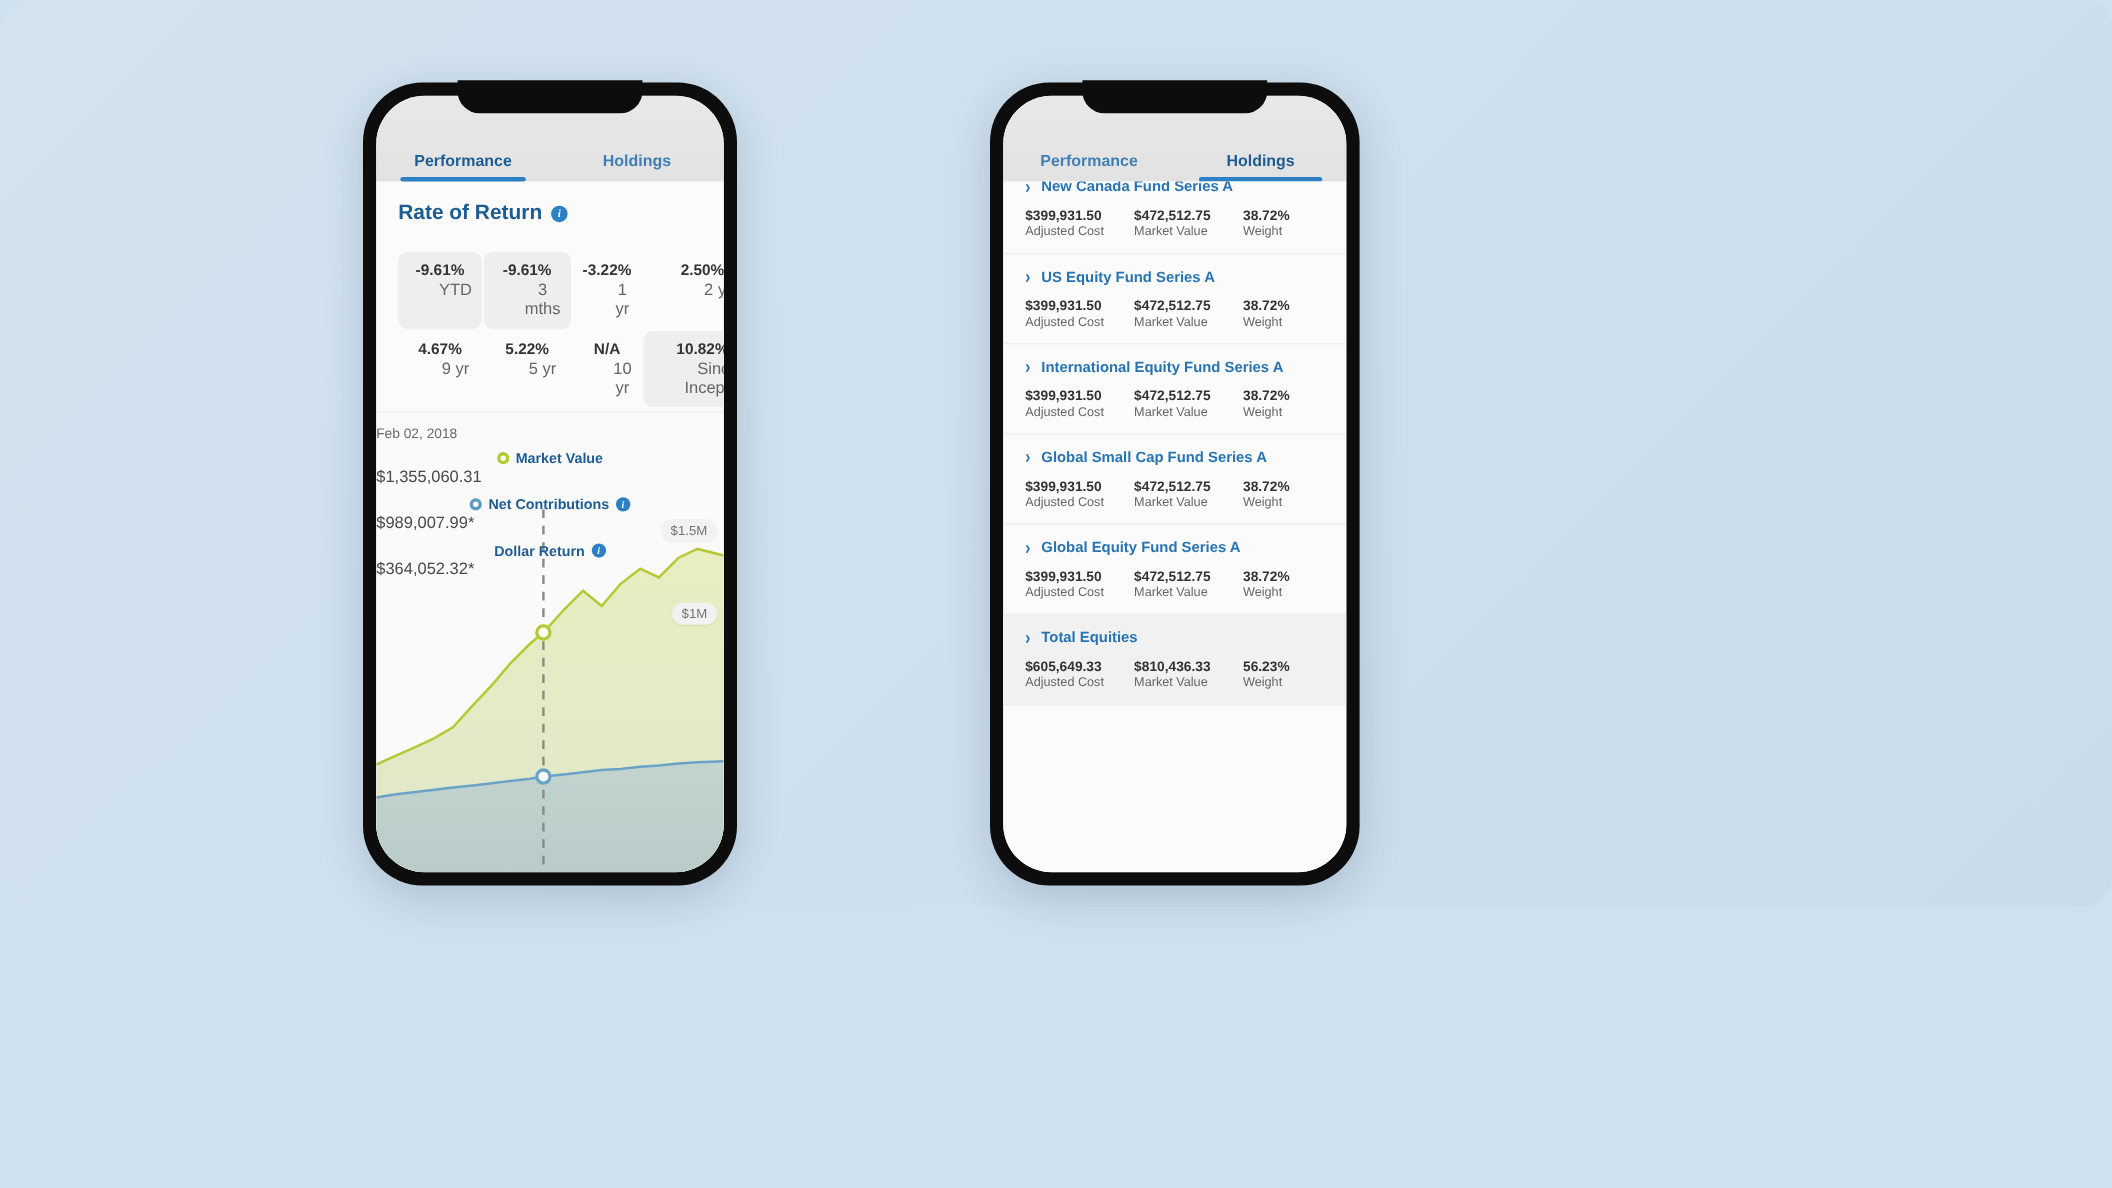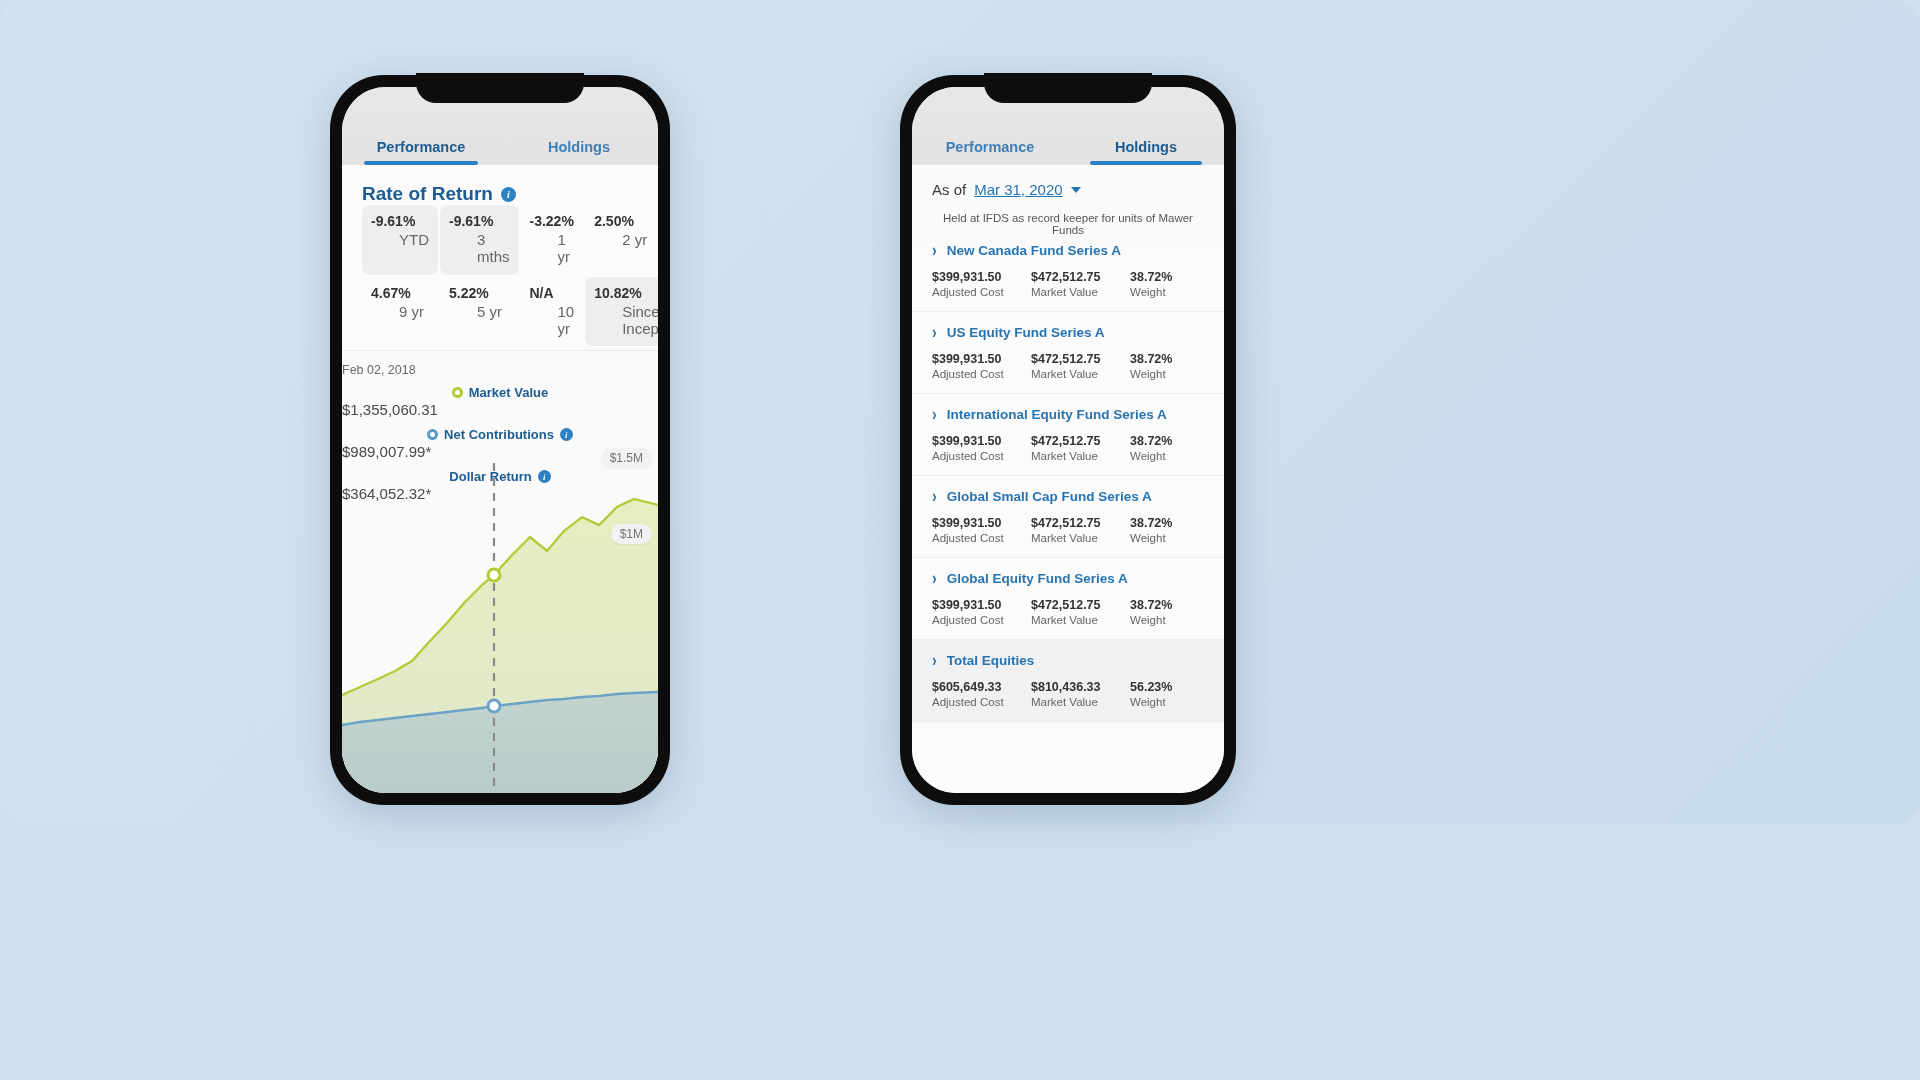--- a/index.html
+++ b/index.html
@@ -99,40 +99,41 @@
   .export-close {
     margin-left: auto;
     font-size: 20px; color: #2874b2; font-weight: 600;
     cursor: pointer; line-height: 1;
   }
 
   .ror-section { padding: 18px 20px 4px 20px; background: #fbfbfb; }
   .ror-title {
     display: flex; align-items: center; gap: 8px;
     font-size: 19px; font-weight: bold; color: #1d5c92;
-    margin-bottom: 0;
+    margin-bottom: 24px;
   }
   .info-dot {
     width: 15px; height: 15px; border-radius: 50%;
     background: #2c80c4;
     display: inline-flex; align-items: center; justify-content: center;
     color: #fff; font-size: 10px; font-style: italic;
     font-family: "Liberation Serif", serif; font-weight: bold;
     flex: none;
   }
   .info-dot.sm { width: 13px; height: 13px; font-size: 9px; }
 
   .ror-grid {
     display: grid;
     grid-template-columns: repeat(4, 1fr);
     gap: 2px 2px;
   }
   .ror-cell {
     padding: 8px 9px 9px 9px;
     border-radius: 8px;
+    text-align: center;
   }
   .ror-cell.shaded { background: #eeeeee; }
   .ror-val {
     font-size: 14px; font-weight: bold; color: #333;
     white-space: nowrap;
   }
   .ror-lbl { font-size: 15px; color: #666; margin-top: 2px; line-height: 1.15; margin-left: 28px; }
 
   .chart-wrap {
     position: relative;
@@ -347,28 +348,20 @@
 
   <div class="phone" id="phone-right">
     <div class="notch"></div>
     <div class="phone-screen" style="display:flex;flex-direction:column;">
 
       <div class="tabbar">
         <div class="tab">Performance</div>
         <div class="tab active">Holdings</div>
       </div>
 
-      <div class="asof-bar">
-        <div class="asof-row">
-          <span class="asof-lbl">As of</span>
-          <span class="asof-val">Mar 31, 2020</span>
-          <span class="caret"></span>
-        </div>
-        <div class="asof-note">Held at IFDS as record keeper for units of Mawer Funds</div>
-      </div>
 
 
       <div class="holdings-scroll">
 
         <div class="holding clip-top">
           <div class="holding-name">
             <span class="chev">›</span>
             <span>New Canada Fund Series A</span>
           </div>
           <div class="holding-stats">

